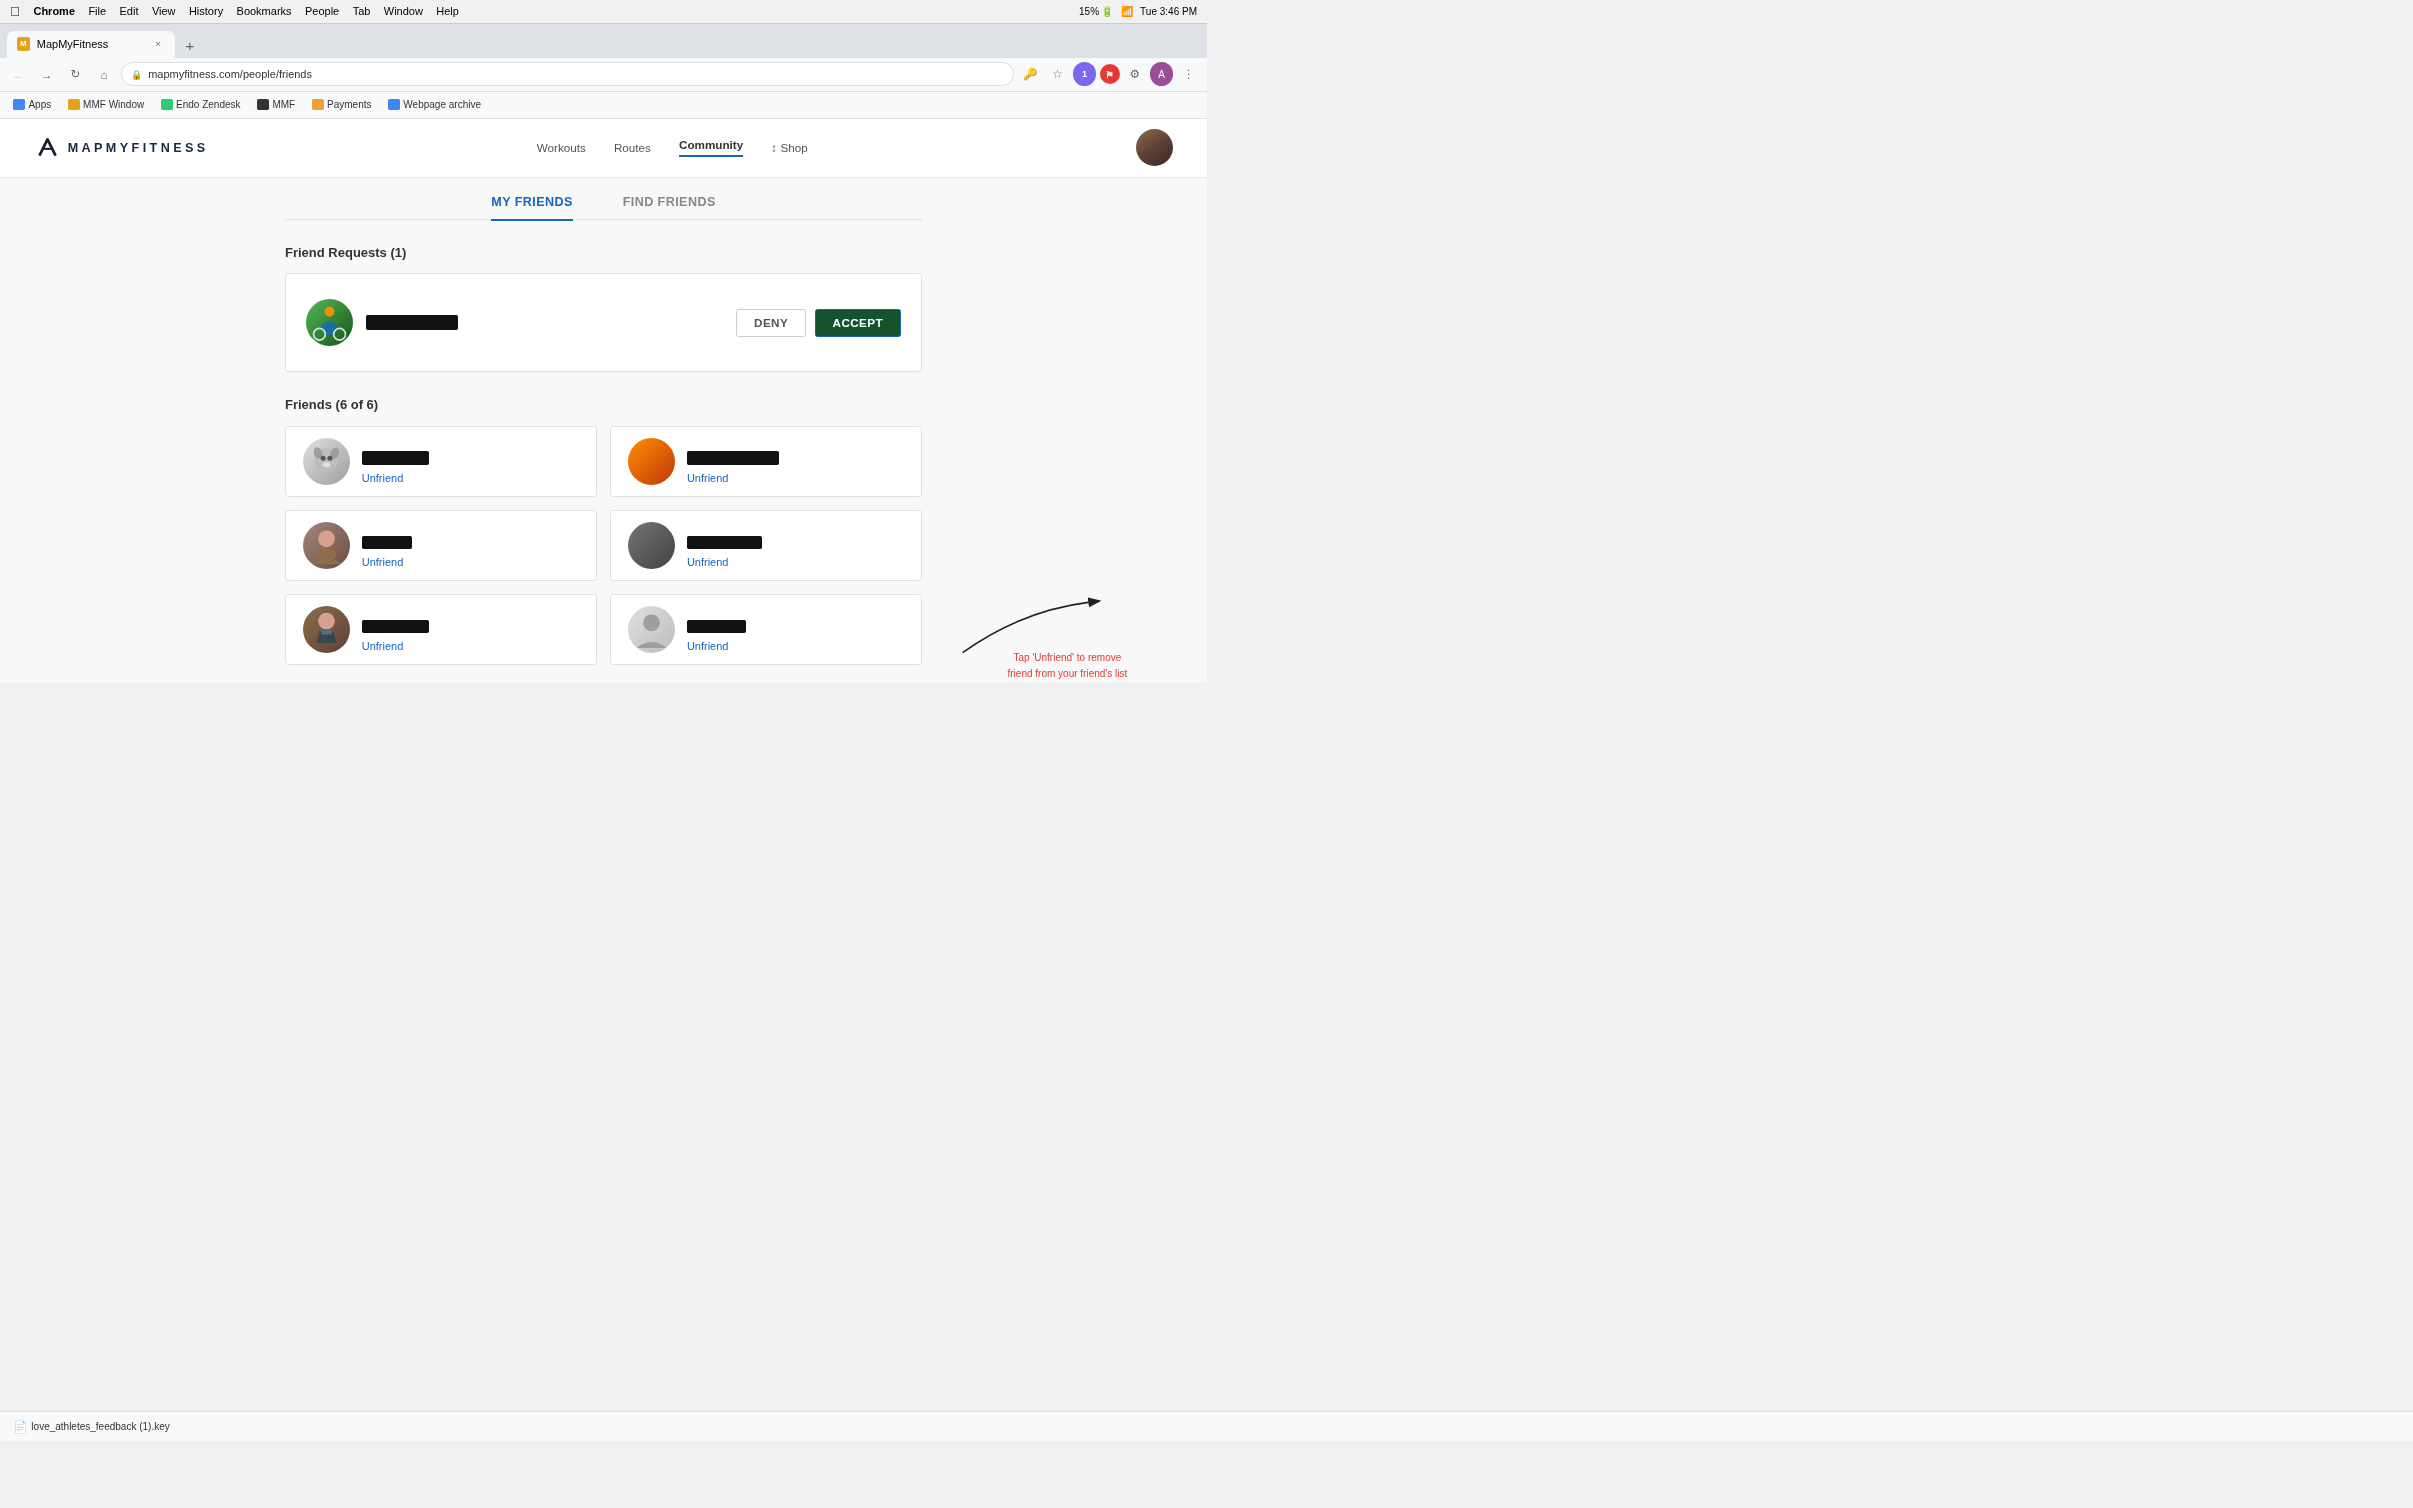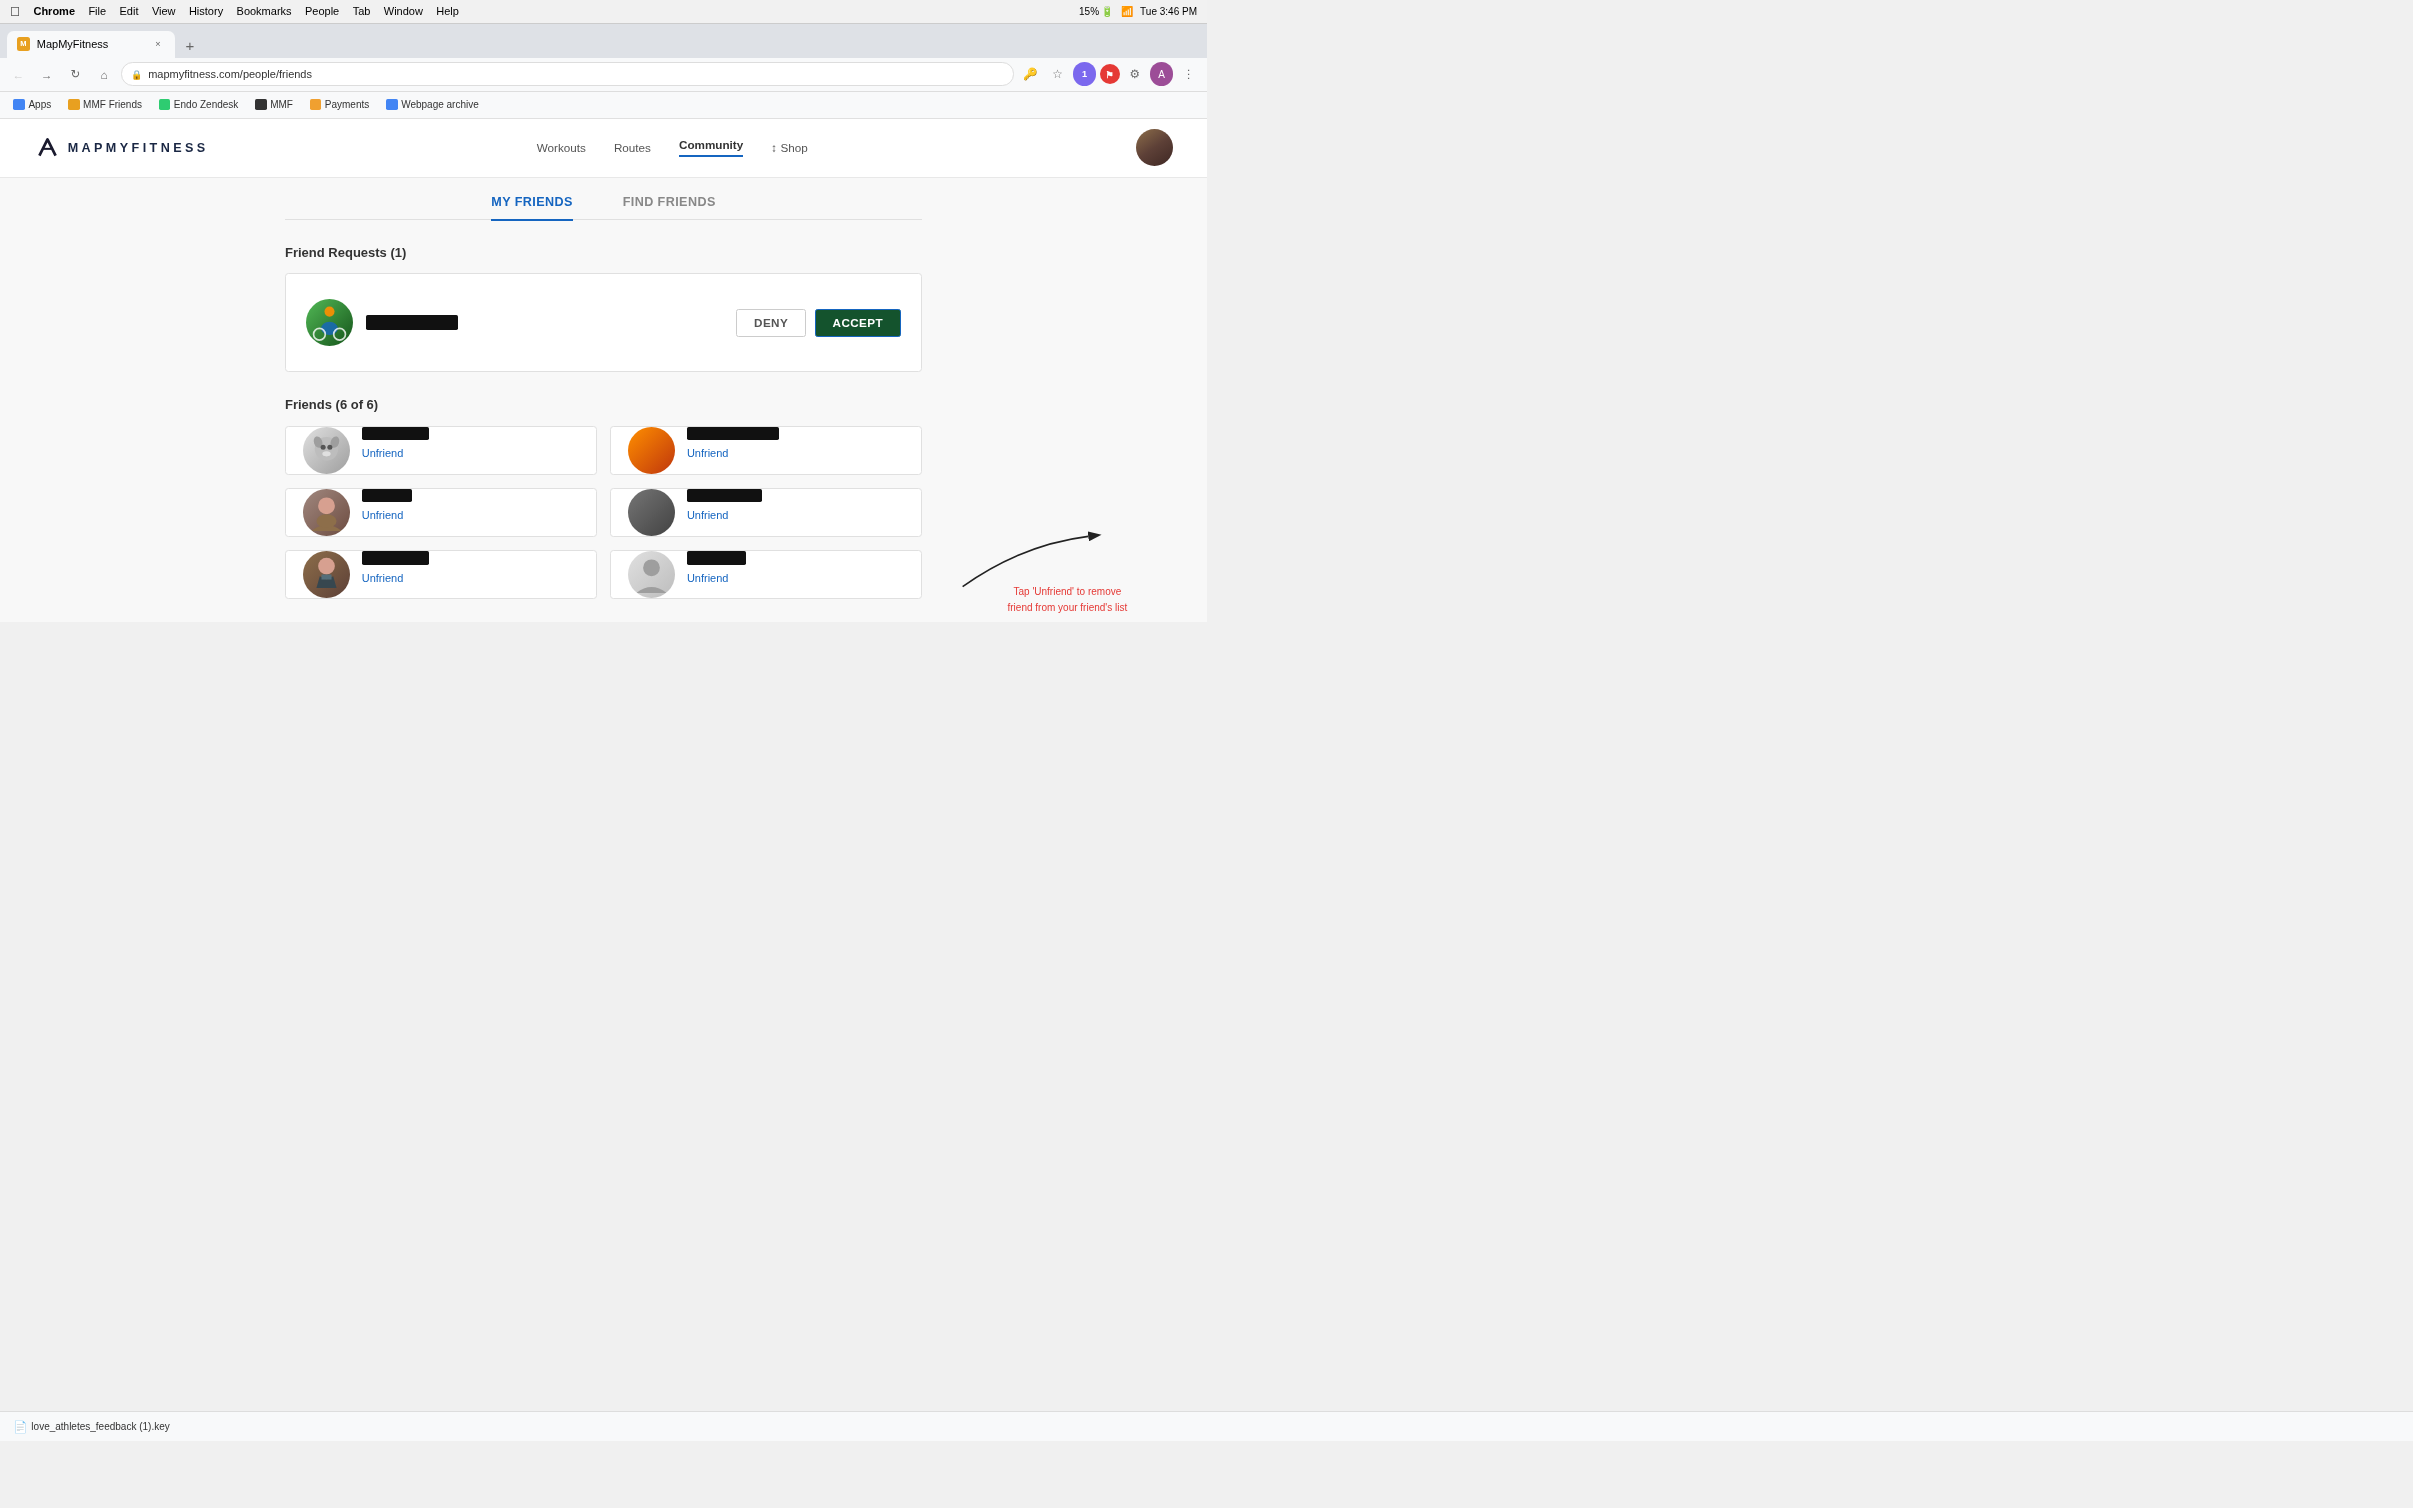--- a/index.html
+++ b/index.html
@@ -336,23 +336,23 @@
 
     
     .friends-grid {
       display: grid;
       grid-template-columns: 1fr 1fr;
       gap: 13.4px;
     }
     .friend-card {
       border: 0.8px solid #e0e0e0;
       border-radius: 3.4px;
-      padding: 0 17px;
-      display: flex;
-      align-items: flex-start;
+      padding: 11px 17px;
+      display: flex;
+      align-items: flex-end;
       gap: 11.7px;
       background: white;
     }
     .friend-card-avatar {
       width: 47px;
       height: 47px;
       border-radius: 50%;
       overflow: hidden;
       flex-shrink: 0;
     }
@@ -456,21 +456,21 @@
     </div>
   </div>
 
   <div class="bookmarks-bar">
     <div class="bookmark-item">
       <div class="bookmark-favicon bm-apps"></div>
       <span>Apps</span>
     </div>
     <div class="bookmark-item">
       <div class="bookmark-favicon bm-mmf"></div>
-      <span>MMF Friends</span>
+      <span>MMF Window</span>
     </div>
     <div class="bookmark-item">
       <div class="bookmark-favicon bm-endo"></div>
       <span>Endo Zendesk</span>
     </div>
     <div class="bookmark-item">
       <div class="bookmark-favicon bm-mmf2"></div>
       <span>MMF</span>
     </div>
     <div class="bookmark-item">

